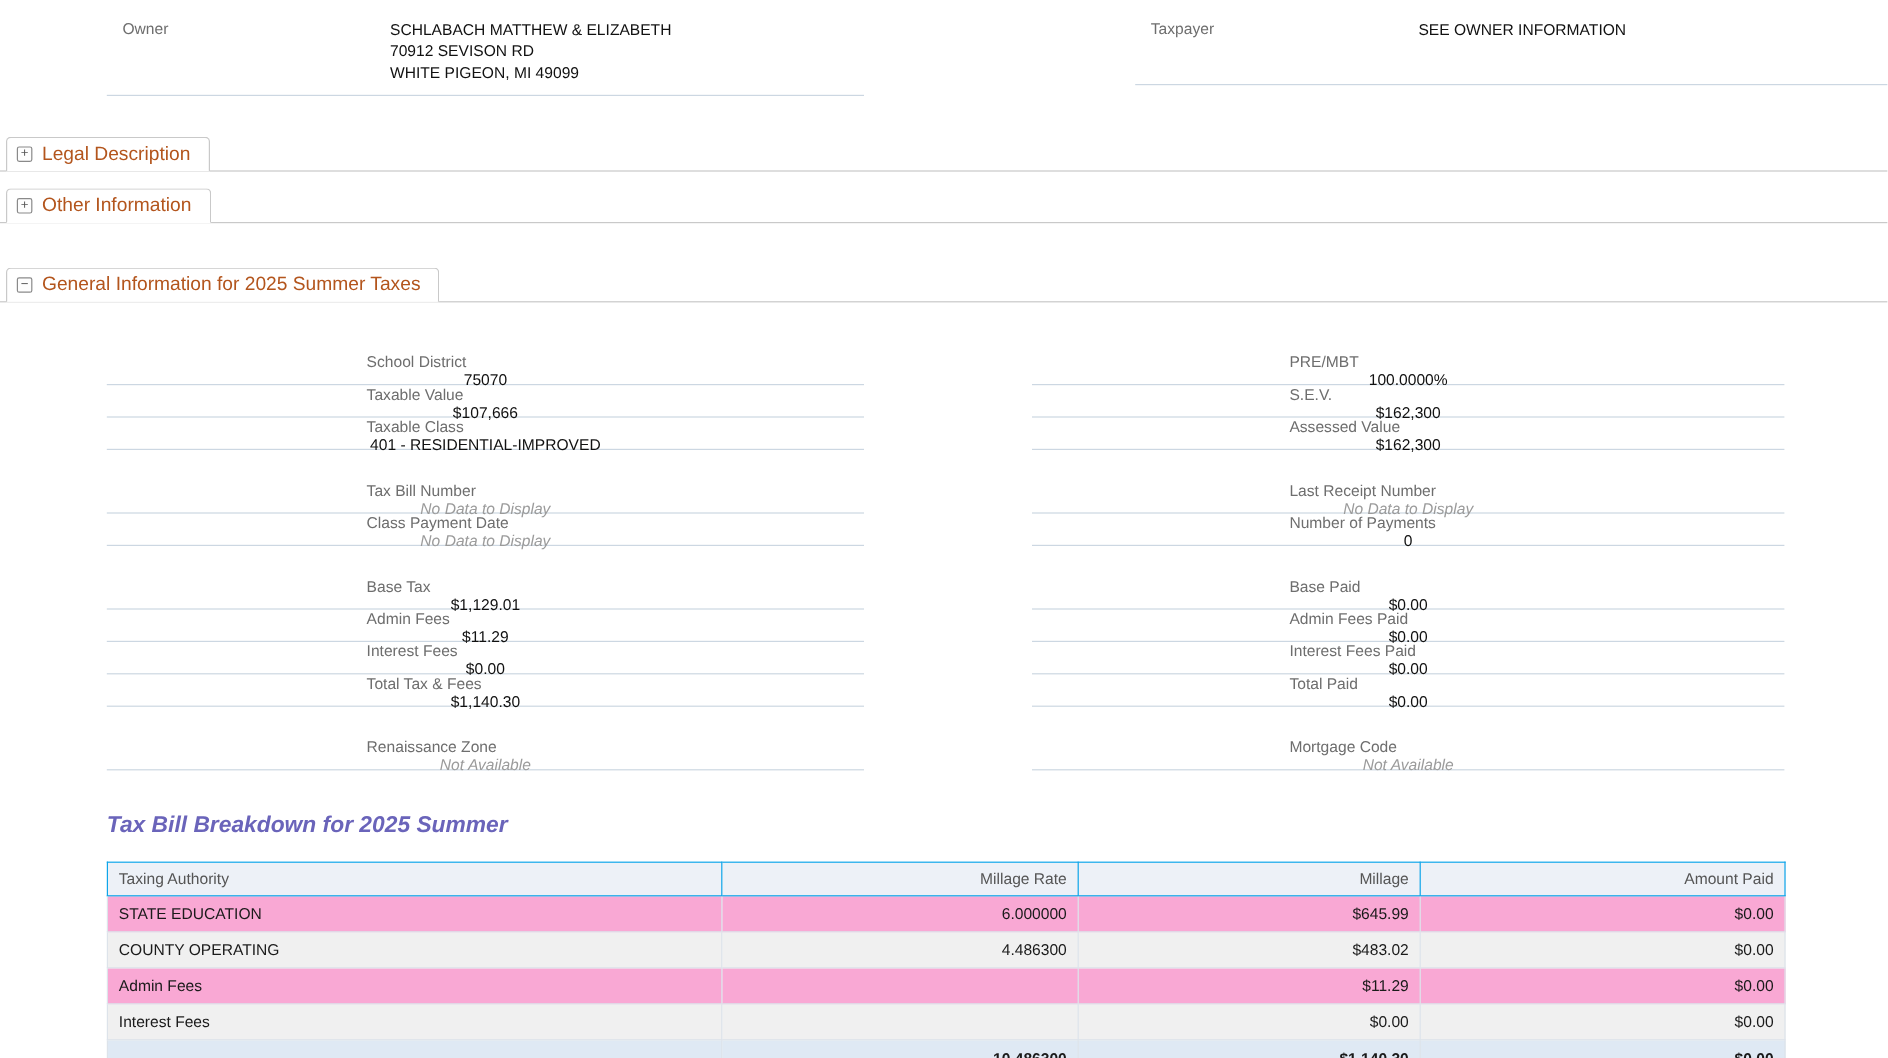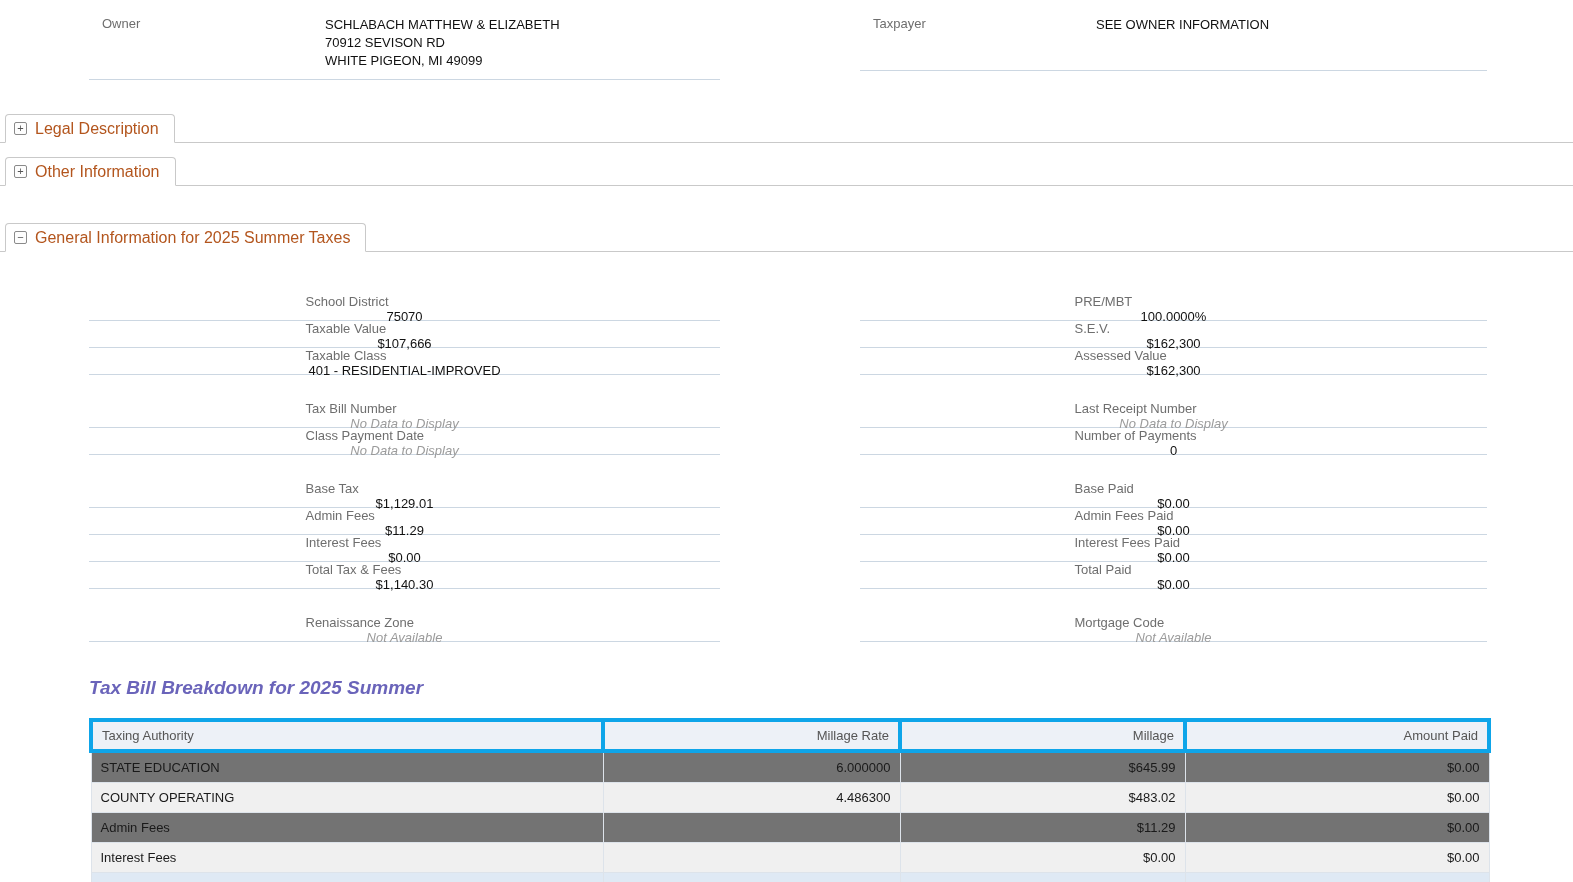--- a/index.html
+++ b/index.html
@@ -6,21 +6,21 @@
   html, body {
     width: 1573px; height: 882px;
     background: #ffffff;
     font-family: "Liberation Sans", sans-serif;
     font-size: 13px;
     color: #1a1a1a;
     overflow: hidden;
   }
 
   
-  .top-section { display: flex; padding: 14px 0 0 89px; }
+  .top-section { display: flex; padding: 14px 0 0 89px; justify-content: space-between; }
   .col-left  { width: 631px; margin-right: 140px; }
   .col-right { width: 627px; }
   .field-block {
     display: flex;
     border-bottom: 1px solid #ccd7e2;
     padding-bottom: 9px;
     min-height: 57px;
   }
   .field-label { width: 224px; padding-left: 13px; color: #6e6e6e; padding-top: 2px; }
   .field-value { color: #111; line-height: 18px; padding-top: 2px; margin-left: 12px; }
@@ -93,30 +93,30 @@
     width: 1398px;
     border-collapse: collapse;
     border: 1px solid #b4c3d4;
     table-layout: fixed;
   }
   .breakdown-table th {
     background: #edf1f7;
     color: #555;
     font-weight: normal;
     text-align: left;
-    border: 4px solid #0ea5e9;
+    border: 1px solid #0ea5e9;
     padding: 6px 9px;
     font-size: 13px;
   }
   .breakdown-table td {
     border: 1px solid #dde3ea;
     padding: 7px 9px;
     color: #1a1a1a;
     font-size: 13px;
-    background: #737373;
+    background: #f9a8d4;
   }
   .breakdown-table .num { text-align: right; }
   .breakdown-table tr.alt td { background: #f0f0f0; }
   .breakdown-table tr.total td {
     background: #dfe9f4;
     font-weight: bold;
     border-top: 1px solid #b4c3d4;
     padding: 8px 9px;
   }
   .c-authority { width: 512px; }

